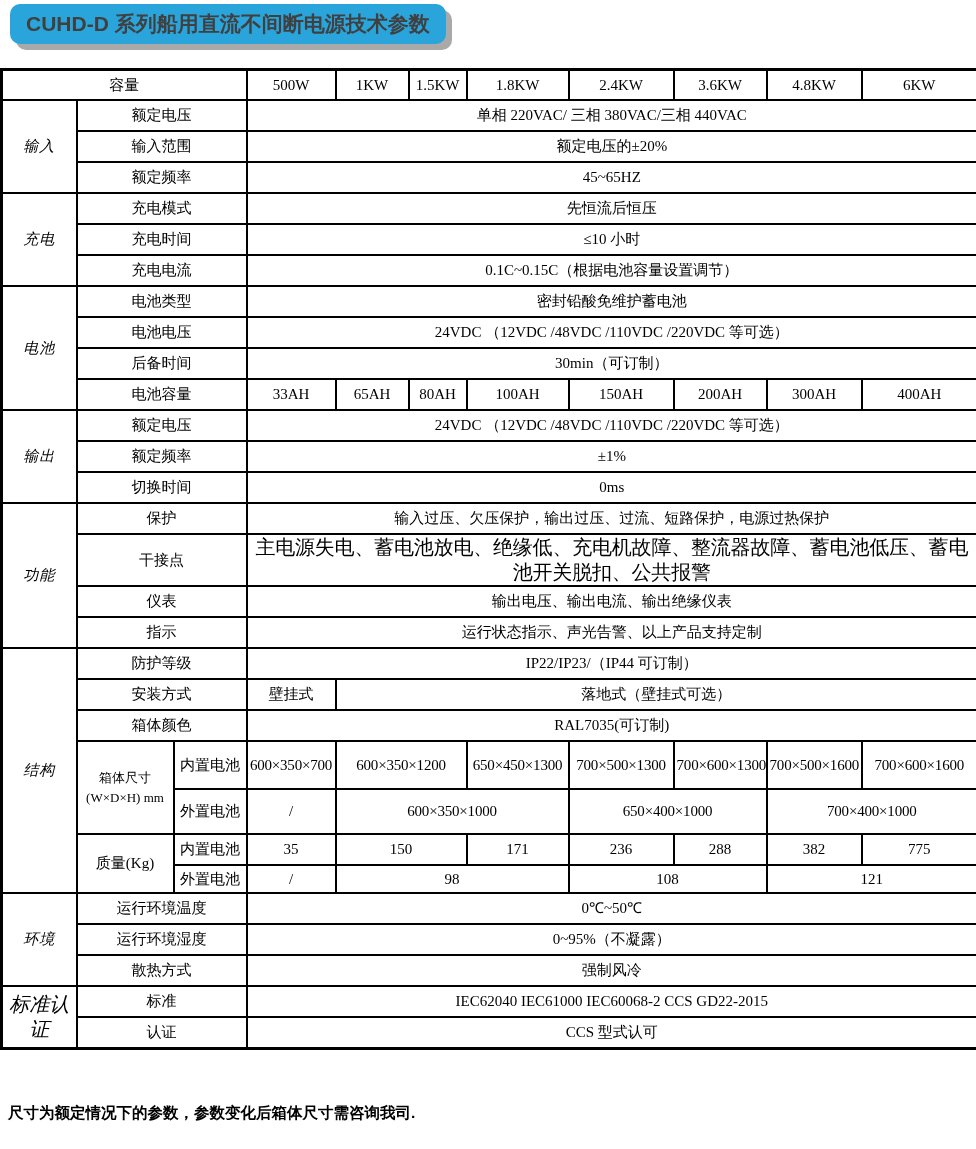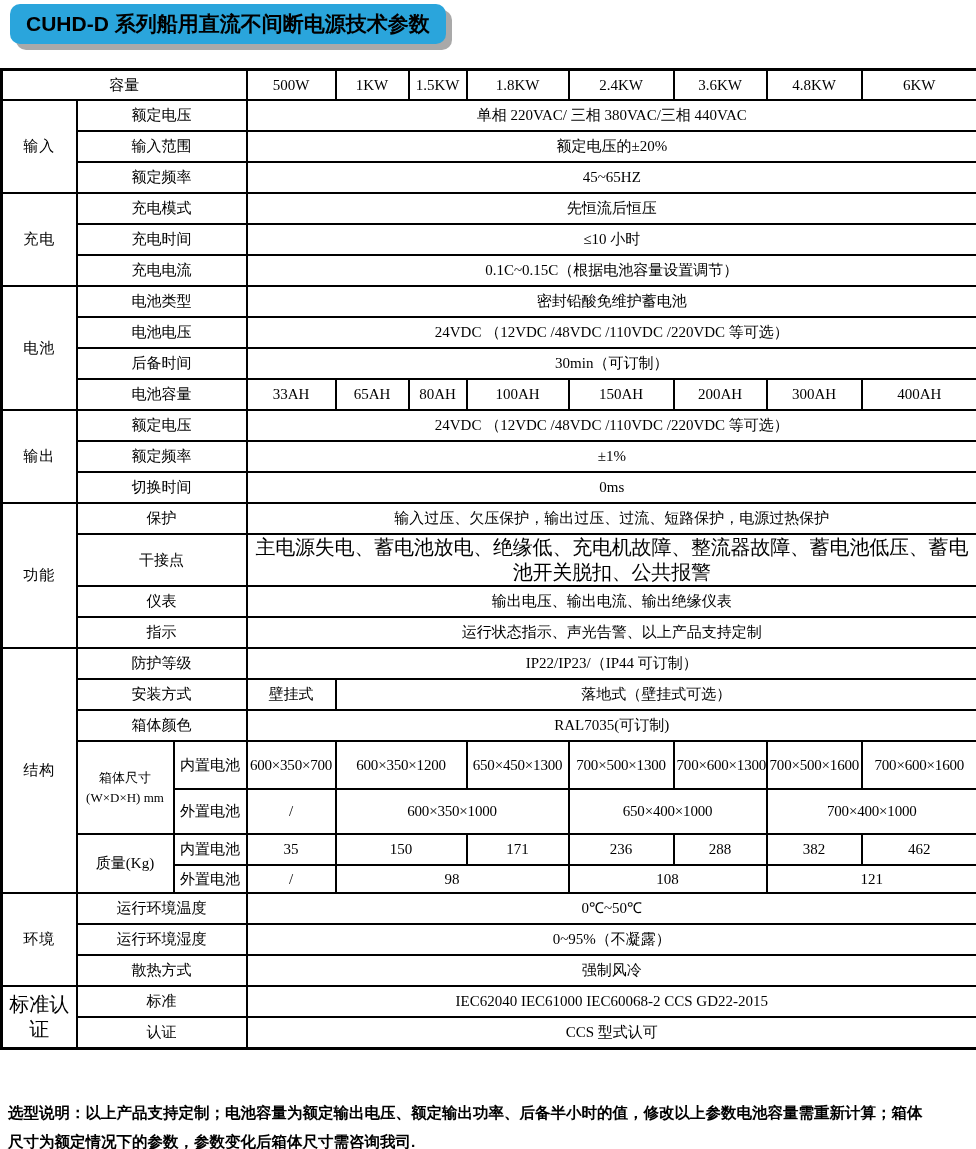--- a/index.html
+++ b/index.html
@@ -11,36 +11,36 @@
     color:#000;
   }
   .title-badge {
     position:absolute; left:10px; top:4px;
     height:40px; line-height:40px;
     padding:0 16px;
     background:var(--title-bg,#2AA5DC);
     border-radius:10px;
     box-shadow:6px 6px 0 var(--title-shadow,#A9A9A9);
     font-family:"Liberation Sans", sans-serif;
-    font-weight:bold; font-size:21px; color:#000000;
+    font-weight:bold; font-size:21px; color:#404040;
     white-space:nowrap;
   }
   table.spec {
     position:absolute; left:0; top:68px;
     width:976px;
     border-collapse:collapse; table-layout:fixed;
     border:3px solid #000;
   }
   table.spec td {
     border:2px solid #000;
     text-align:center; vertical-align:middle;
     font-size:15px; padding:0 2px; overflow:hidden;
     line-height:1.25;
   }
-  td.sec  { font-size:16px; letter-spacing:1px; }
+  td.sec  { font-size:16px; letter-spacing:1px;font-style:italic; }
   td.lbl  { font-size:15px; }
   td.val  { font-size:15px; }
   td.sm   { font-size:12.5px; padding:0 1px; letter-spacing:-0.2px; }
   tr.r-hdr td { height:28px; }
   tr.r-std td { height:29px; }
   tr.r-dim1 td { height:46px; }
   tr.r-dim2 td { height:43px; }
   tr.r-w1 td  { height:29px; }
   tr.r-w2 td  { height:26px; }
   .dimlbl div { line-height:1.5; font-size:13px; }
@@ -206,21 +206,21 @@
   </tr>
   <tr class="r-w1">
     <td class="lbl" rowspan="2">质量(Kg)</td>
     <td class="lbl">内置电池</td>
     <td class="val">35</td>
     <td class="val" colspan="2">150</td>
     <td class="val">171</td>
     <td class="val">236</td>
     <td class="val">288</td>
     <td class="val">382</td>
-    <td class="val">462</td>
+    <td class="val">775</td>
   </tr>
   <tr class="r-w2">
     <td class="lbl">外置电池</td>
     <td class="val">/</td>
     <td class="val" colspan="3">98</td>
     <td class="val" colspan="2">108</td>
     <td class="val" colspan="2">121</td>
   </tr>
 
   <tr class="r-std">
@@ -243,15 +243,14 @@
     <td class="val" colspan="8">IEC62040  IEC61000  IEC60068-2   CCS GD22-2015</td>
   </tr>
   <tr class="r-std">
     <td class="lbl" colspan="2">认证</td>
     <td class="val" colspan="8">CCS 型式认可</td>
   </tr>
 </tbody>
   </table>
 
 <div class="note">
-  <div>选型说明：以上产品支持定制；电池容量为额定输出电压、额定输出功率、后备半小时的值，修改以上参数电池容量需重新计算；箱体</div>
   <div>尺寸为额定情况下的参数，参数变化后箱体尺寸需咨询我司.</div>
 </div>
 
 </body></html>

